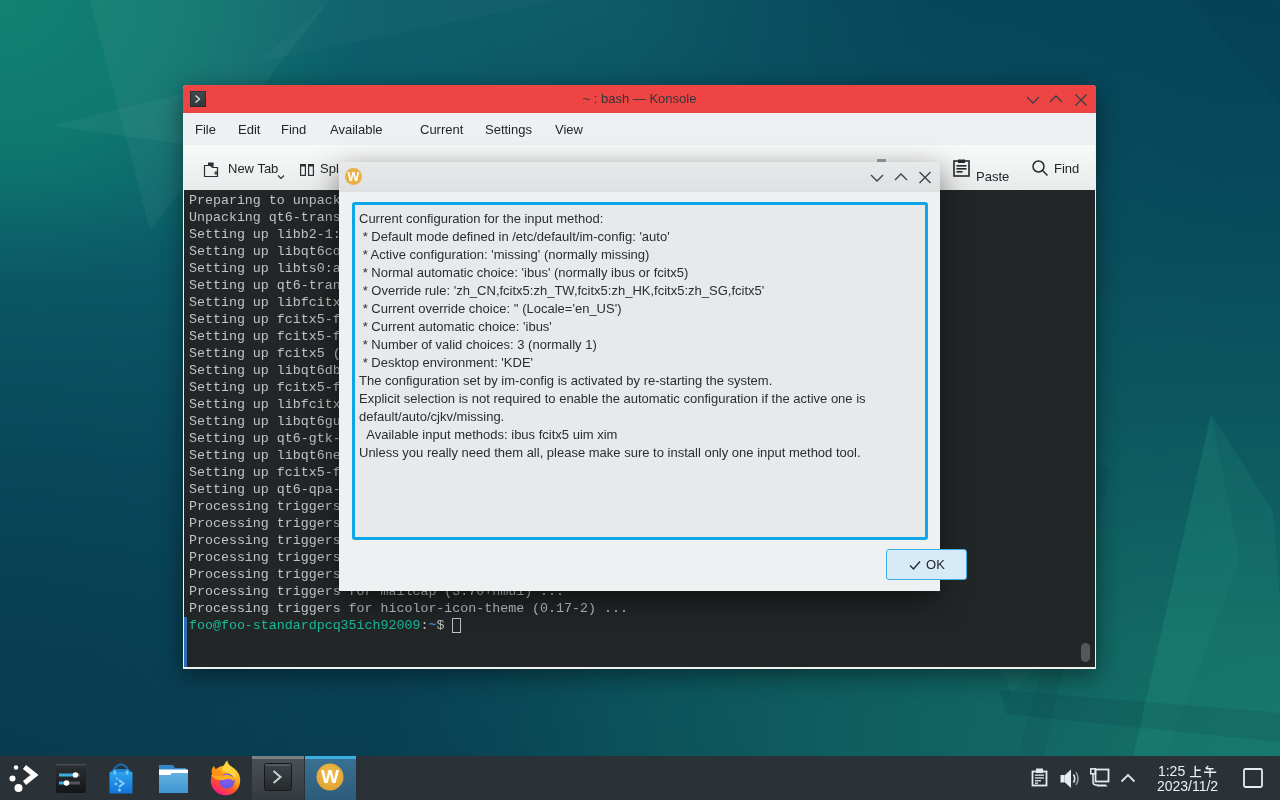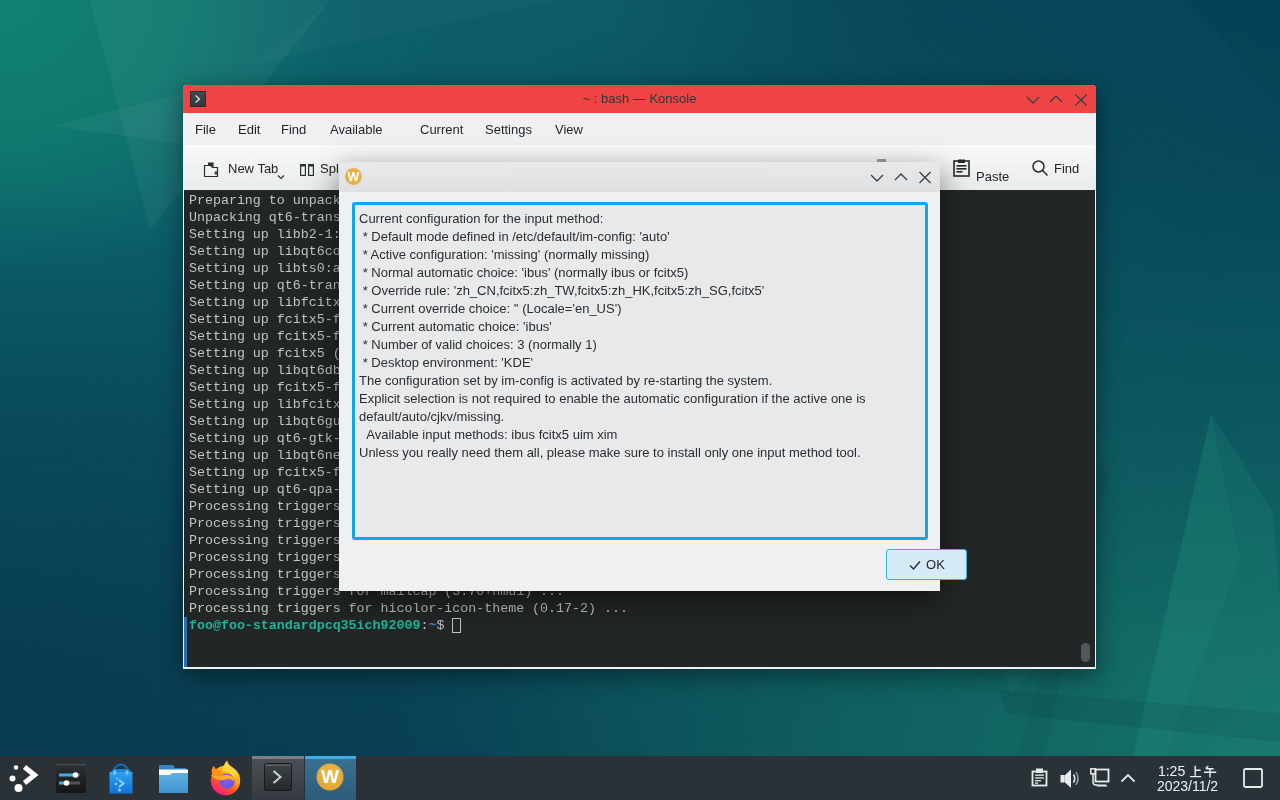--- a/index.html
+++ b/index.html
@@ -18,21 +18,21 @@
 .winbtns { position:absolute; top:0; height:28px; }
 
 #kmenu { position:absolute; left:0; top:28px; width:100%; height:32px; font-size:13px; color:#232629;padding-left:16px; }
 #kmenu span { position:absolute; top:9px; }
 
 #ktool { position:absolute; left:1px; top:60px; width:911px; height:45px;
   background:linear-gradient(#f8f9f9, #e9eaeb); font-size:13px; color:#232629; }
 #kterm { position:absolute; left:1px; top:105px; width:911px; height:477px; background:#232627; overflow:hidden; }
 #kterm pre { position:absolute; left:5px; top:2px; font-family:"Liberation Mono", monospace;
   font-size:13.3px; line-height:17px; color:#bfc3c4; }
-.green { color:#19b99a; font-weight:bold; }
+.green { color:#19b99a; font-weight:normal; }
 #cursor { position:absolute; left:267.5px; top:428px; width:9px; height:15px; border:1px solid #bfc3c4; }
 #blueline { position:absolute; left:0px; top:427px; width:3px; height:50px; background:#2d6fb5; }
 #scrollh { position:absolute; right:5px; top:453px; width:9px; height:19px; background:#54585b; border-radius:4.5px; }
 
 #dlg { position:absolute; left:339px; top:162px; width:601px; height:429px;
   background:#eff0f1; border-radius:4px 4px 0 0;
   box-shadow:0 10px 30px rgba(0,0,0,.5); }
 #dtitle { position:absolute; left:0; top:0; width:100%; height:30px;
   background:linear-gradient(#e8e9ea,#dfe0e1); border-radius:4px 4px 0 0; }
 #dtitle .txt { position:absolute; left:0; right:0; top:7px; text-align:center; font-size:13px; color:#232629; }

